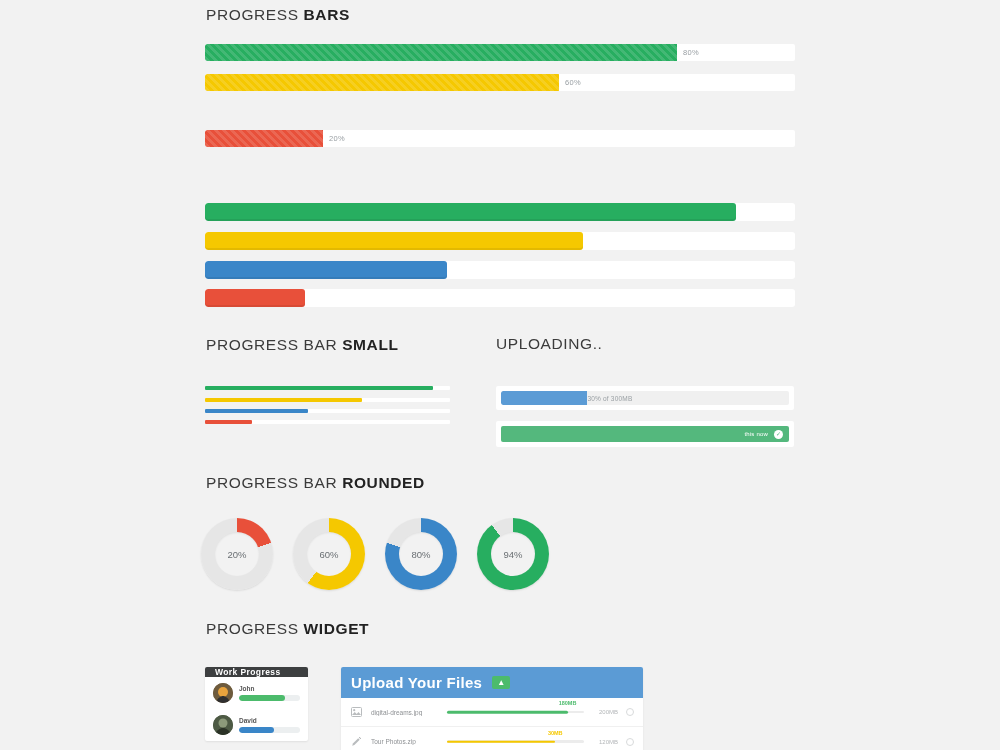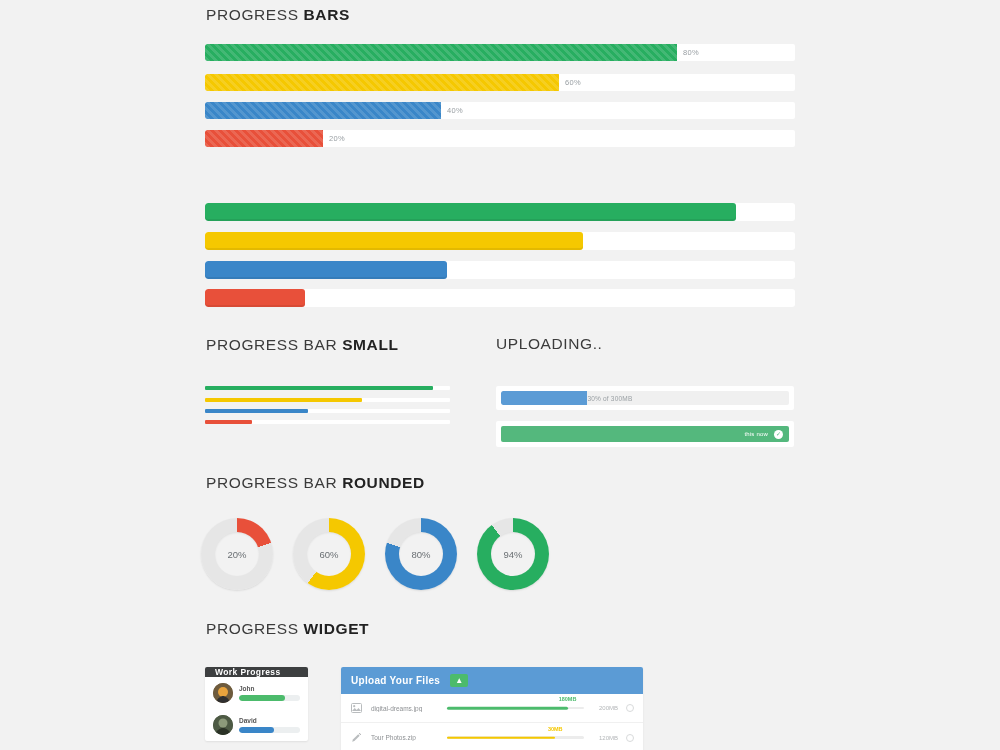--- a/index.html
+++ b/index.html
@@ -154,21 +154,21 @@
     position: absolute; left: 341px; top: 667px;
     width: 302px; background: #ffffff;
     border-radius: 2px; overflow: hidden;
     box-shadow: 0 1px 2px rgba(0,0,0,.08);
   }
   .files-head {
     background: #5b9bd5; color: #ffffff;
     padding: 7px 10px;
     display: flex; align-items: center; gap: 10px;
   }
-  .files-head-title { font-size: 10px; font-weight: 700; letter-spacing: .3px; }
+  .files-head-title { font-size: 15px; font-weight: 700; letter-spacing: .3px; }
   .upbtn {
     background: #4cbb6c; border-radius: 2px;
     width: 18px; height: 13px;
     display: flex; align-items: center; justify-content: center;
     color: #fff; font-size: 8px; line-height: 1;
   }
   .file-row {
     display: flex; align-items: center;
     padding: 9px 9px; gap: 8px;
     border-bottom: 1px solid #f0f0f0;
@@ -202,26 +202,20 @@
   <div class="bar-row" style="top:44px;">
     <div class="track">
       <div class="fill" id="pb0" style="width: 80%; background-color: rgb(39, 174, 96);"></div>
       <div class="bar-label" id="pl0" style="left: 80%;">80%</div>
     </div>
   </div>
   <div class="bar-row" style="top:74px;">
     <div class="track">
       <div class="fill" id="pb1" style="width: 60%; background-color: rgb(245, 200, 0);"></div>
       <div class="bar-label" id="pl1" style="left: 60%;">60%</div>
-    </div>
-  </div>
-  <div class="bar-row" style="top:102px;">
-    <div class="track">
-      <div class="fill" id="pb2" style="width: 40%; background-color: rgb(58, 134, 200);"></div>
-      <div class="bar-label" id="pl2" style="left: 40%;">40%</div>
     </div>
   </div>
   <div class="bar-row" style="top:130px;">
     <div class="track">
       <div class="fill" id="pb3" style="width: 20%; background-color: rgb(232, 80, 58);"></div>
       <div class="bar-label" id="pl3" style="left: 20%;">20%</div>
     </div>
   </div>
 
   <div class="bar-row2" style="top:203px;">

